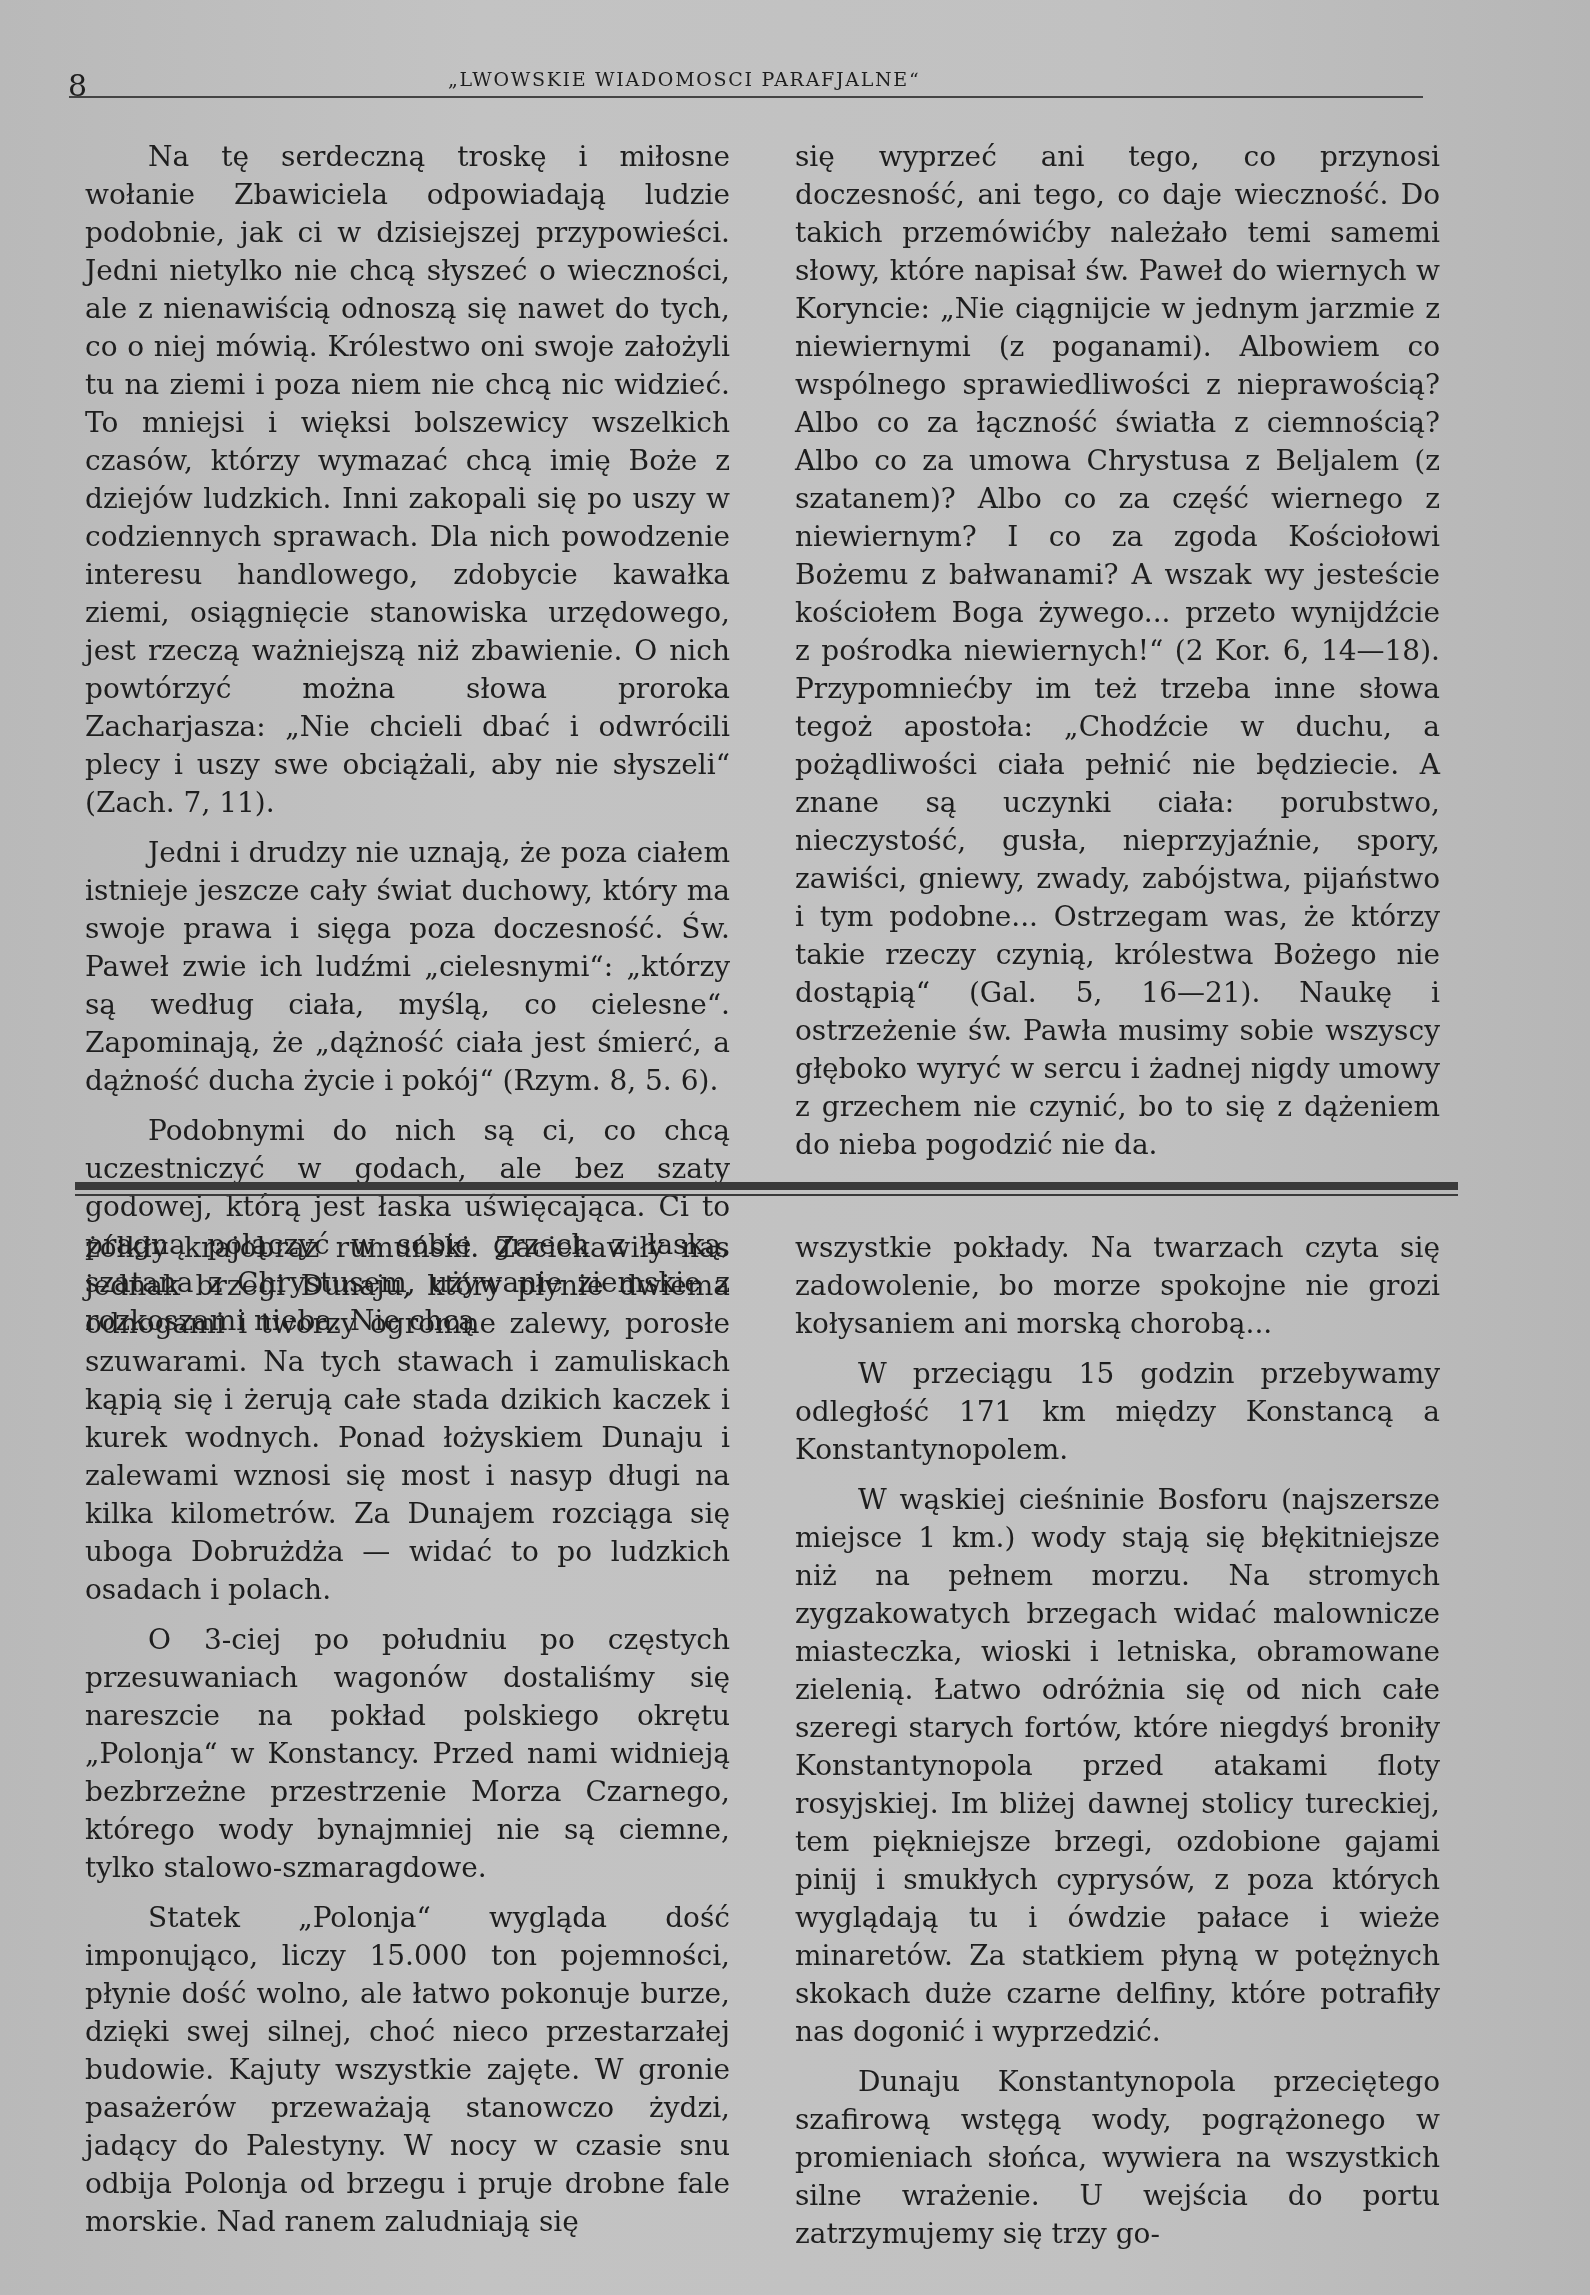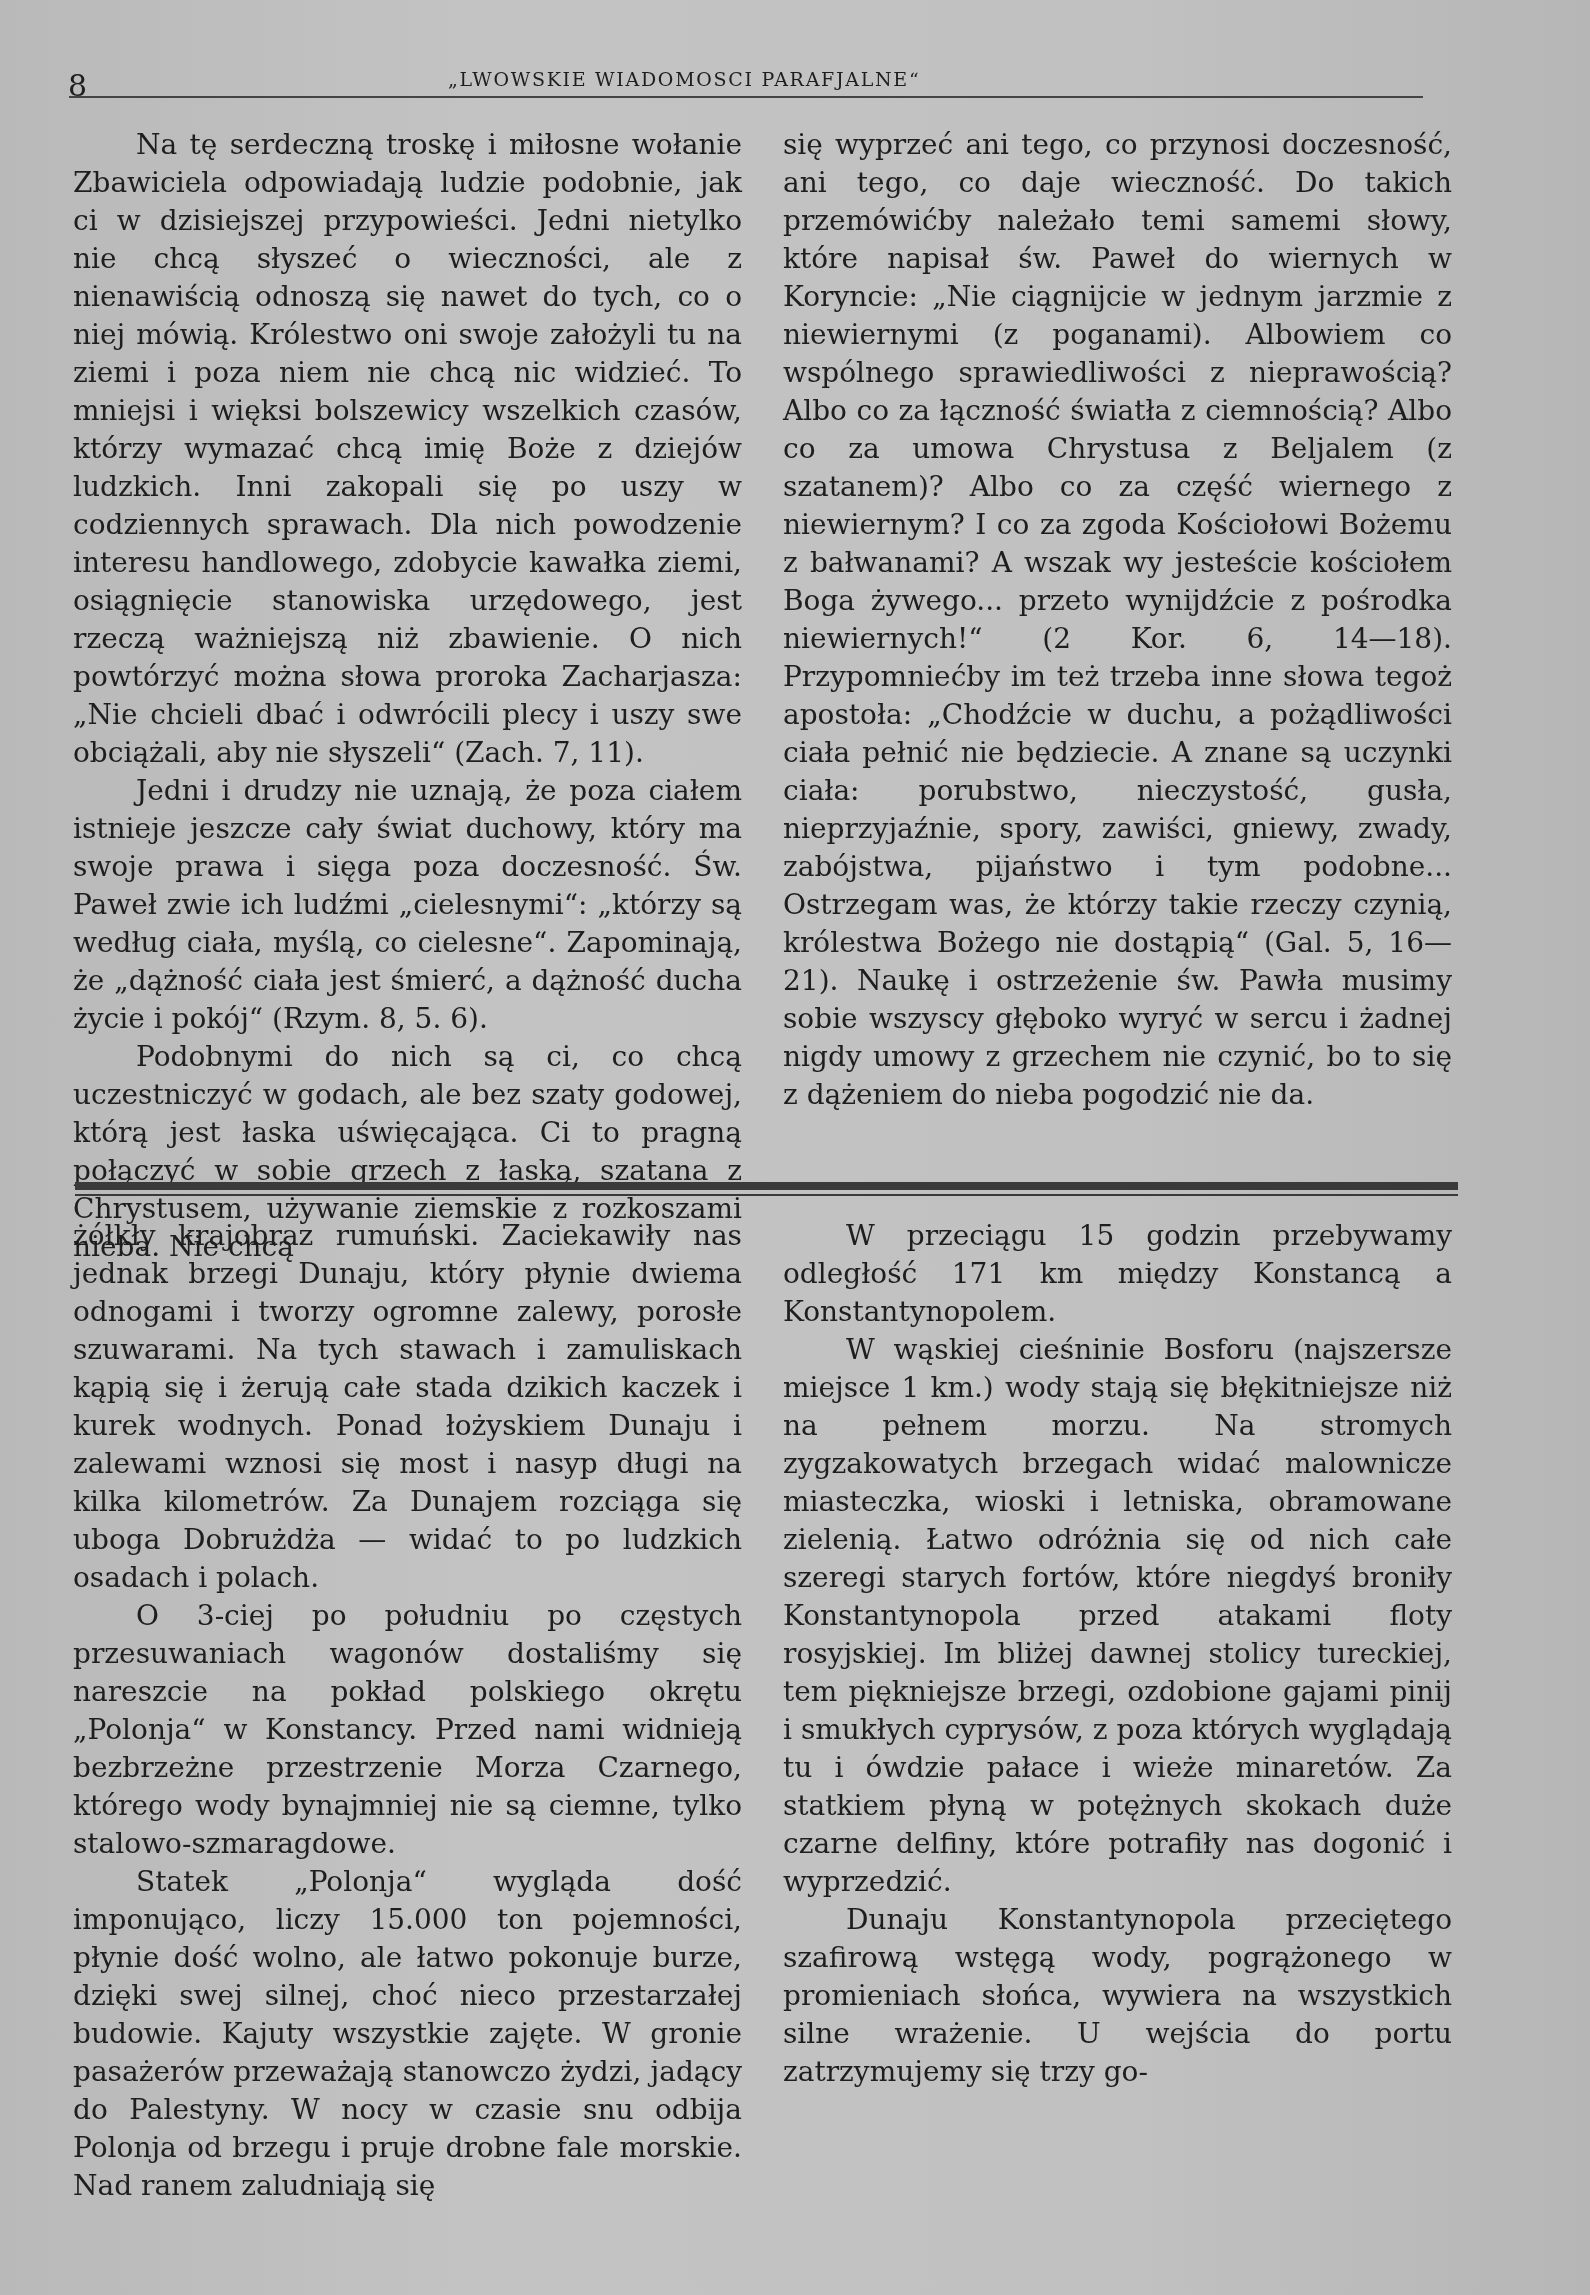--- a/index.html
+++ b/index.html
@@ -4,21 +4,21 @@
 <style>
   html,body{margin:0;padding:0;}
   body{width:1591px;height:2295px;background:#bdbdbd;position:relative;overflow:hidden;
     font-family:"DejaVu Serif","Liberation Serif",serif;color:#1e1e1e;}
   .page{position:absolute;left:0;top:0;width:1591px;height:2295px;
     background:linear-gradient(90deg,#b9b9b9 0%,#c3c3c3 30%,#c1c1c1 70%,#b6b6b6 100%);}
   .pnum{position:absolute;left:68px;top:68px;font-size:30px;}
   .runhead{position:absolute;left:448px;top:68px;font-size:19px;letter-spacing:1.7px;}
   .toprule{position:absolute;left:69px;top:96px;width:1354px;height:2.3px;background:#444;}
   .col{position:absolute;font-size:28px;line-height:38px;text-align:justify;}
-  .col p{margin:0;text-indent:0;}
+  .col p{margin:12px;text-indent:0;}
   .col p.ind{text-indent:63px;}
   .c1{left:73px;top:126px;width:669px;}
   .c2{left:783px;top:126px;width:669px;}
   .c3{left:73px;top:1217px;width:669px;}
   .c4{left:783px;top:1217px;width:669px;}
   .sep{position:absolute;left:75px;top:1182px;width:1383px;height:8px;background:#3a3a3a;}
   .sep2{position:absolute;left:75px;top:1194px;width:1383px;height:2.3px;background:#3a3a3a;}
 </style>
 </head>
 <body>
@@ -39,18 +39,19 @@
 
   <div class="sep"></div>
   <div class="sep2"></div>
 
   <div class="col c3">
       <p>żółkły krajobraz rumuński. Zaciekawiły nas jednak brzegi Dunaju, który płynie dwiema odnogami i tworzy ogromne zalewy, porosłe szuwarami. Na tych stawach i zamuliskach kąpią się i żerują całe stada dzikich kaczek i kurek wodnych. Ponad łożyskiem Dunaju i zalewami wznosi się most i nasyp długi na kilka kilometrów. Za Dunajem rozciąga się uboga Dobrużdża — widać to po ludzkich osadach i polach.</p>
       <p class="ind">O 3-ciej po południu po częstych przesuwaniach wagonów dostaliśmy się nareszcie na pokład polskiego okrętu „Polonja“ w Konstancy. Przed nami widnieją bezbrzeżne przestrzenie Morza Czarnego, którego wody bynajmniej nie są ciemne, tylko stalowo-szmaragdowe.</p>
       <p class="ind">Statek „Polonja“ wygląda dość imponująco, liczy 15.000 ton pojemności, płynie dość wolno, ale łatwo pokonuje burze, dzięki swej silnej, choć nieco przestarzałej budowie. Kajuty wszystkie zajęte. W gronie pasażerów przeważają stanowczo żydzi, jadący do Palestyny. W nocy w czasie snu odbija Polonja od brzegu i pruje drobne fale morskie. Nad ranem zaludniają się</p>
     </div>
   <div class="col c4">
+      <p>wszystkie pokłady. Na twarzach czyta się zadowolenie, bo morze spokojne nie grozi kołysaniem ani morską chorobą...</p>
       <p class="ind">W przeciągu 15 godzin przebywamy odległość 171 km między Konstancą a Konstantynopolem.</p>
       <p class="ind">W wąskiej cieśninie Bosforu (najszersze miejsce 1 km.) wody stają się błękitniejsze niż na pełnem morzu. Na stromych zygzakowatych brzegach widać malownicze miasteczka, wioski i letniska, obramowane zielenią. Łatwo odróżnia się od nich całe szeregi starych fortów, które niegdyś broniły Konstantynopola przed atakami floty rosyjskiej. Im bliżej dawnej stolicy tureckiej, tem piękniejsze brzegi, ozdobione gajami pinij i smukłych cyprysów, z poza których wyglądają tu i ówdzie pałace i wieże minaretów. Za statkiem płyną w potężnych skokach duże czarne delfiny, które potrafiły nas dogonić i wyprzedzić.</p>
       <p class="ind">Dunaju Konstantynopola przeciętego szafirową wstęgą wody, pogrążonego w promieniach słońca, wywiera na wszystkich silne wrażenie. U wejścia do portu zatrzymujemy się trzy go-</p>
     </div>
 </div>
 
 
 </body></html>

